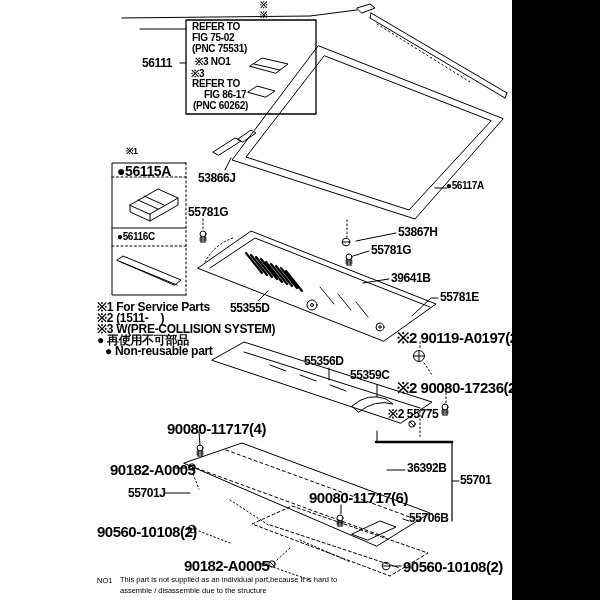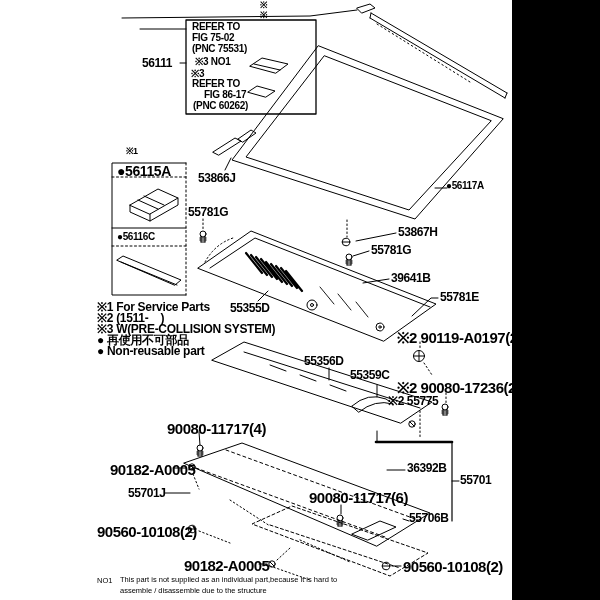--- a/index.html
+++ b/index.html
@@ -202,37 +202,37 @@
   <div class="lbl" style="left:446px;top:181px;font-size:10px">●56117A</div>
   <div class="lbl" style="left:398px;top:226px">53867H</div>
   <div class="lbl" style="left:371px;top:244px">55781G</div>
   <div class="lbl" style="left:391px;top:272px">39641B</div>
   <div class="lbl" style="left:440px;top:291px">55781E</div>
   <div class="lbl num" style="left:397px;top:330px">※2 90119-A0197(2)</div>
   <div class="lbl" style="left:230px;top:302px">55355D</div>
   <div class="lbl" style="left:304px;top:355px">55356D</div>
   <div class="lbl" style="left:350px;top:369px">55359C</div>
   <div class="lbl num" style="left:397px;top:380px">※2 90080-17236(2)</div>
-  <div class="lbl" style="left:388px;top:395px">※2 55775</div>
+  <div class="lbl" style="left:388px;top:408px">※2 55775</div>
 
   <div class="lbl num" style="left:167px;top:421px">90080-11717(4)</div>
   <div class="lbl num" style="left:110px;top:462px">90182-A0005</div>
   <div class="lbl" style="left:128px;top:487px">55701J</div>
   <div class="lbl num" style="left:97px;top:524px">90560-10108(2)</div>
   <div class="lbl num" style="left:184px;top:558px">90182-A0005</div>
   <div class="lbl num" style="left:309px;top:490px">90080-11717(6)</div>
   <div class="lbl" style="left:407px;top:462px">36392B</div>
   <div class="lbl" style="left:460px;top:474px">55701</div>
   <div class="lbl" style="left:409px;top:512px">55706B</div>
   <div class="lbl num" style="left:403px;top:559px">90560-10108(2)</div>
 
   <div class="lbl leg" style="left:97px;top:301px">※1 For Service Parts</div>
   <div class="lbl leg" style="left:97px;top:312px">※2 (1511-    )</div>
   <div class="lbl leg" style="left:97px;top:323px">※3 W(PRE-COLLISION SYSTEM)</div>
   <div class="lbl leg" style="left:97px;top:334px">● 再使用不可部品</div>
-  <div class="lbl leg" style="left:97px;top:345px">● Non-reusable part</div>
+  <div class="lbl leg" style="left:105px;top:345px">● Non-reusable part</div>
 
   <div class="lbl ftn" style="left:97px;top:577px">NO1</div>
   <div class="lbl ftn" style="left:120px;top:576px">This part is not supplied as an individual part,because it is hard to</div>
   <div class="lbl ftn" style="left:120px;top:587px">assemble / disassemble due to the structure</div>
   <div class="lbl pgc" style="left:479px;top:583px">553213B</div>
 
 </div>
 
 </body></html>

